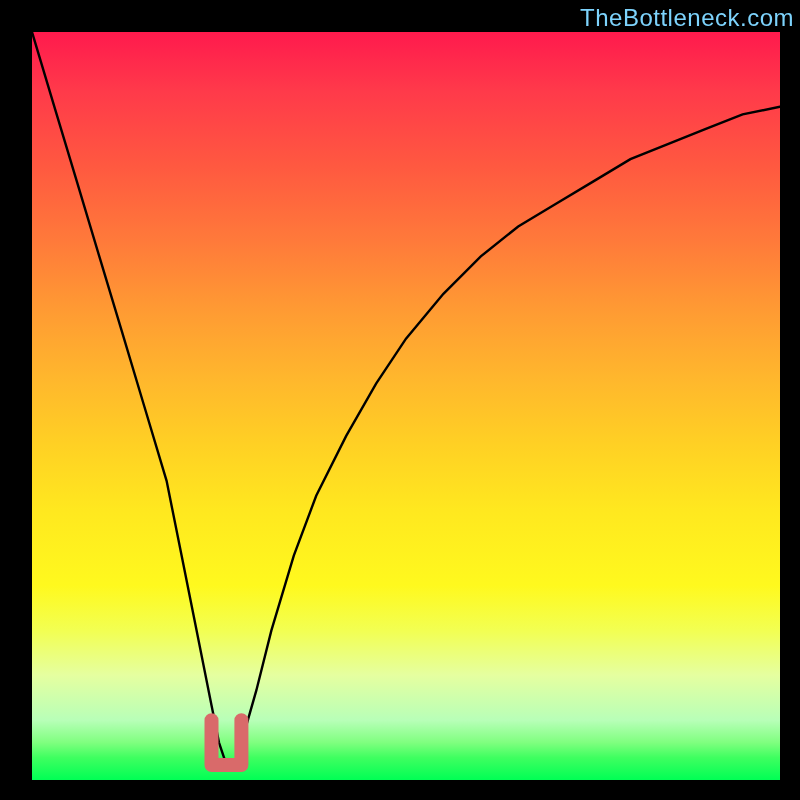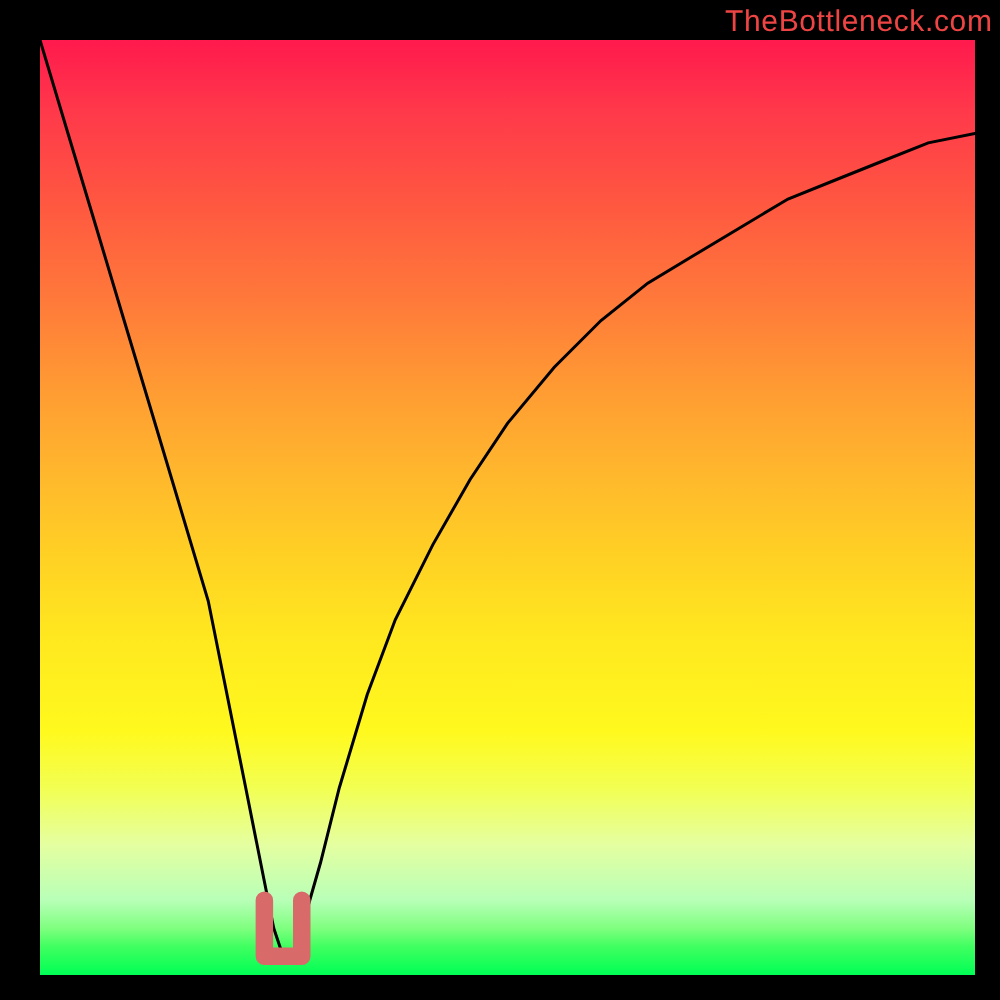--- a/index.html
+++ b/index.html
@@ -32,21 +32,21 @@
       #b8ffb8 92%,
       #7fff7f 95%,
       #3fff60 97%,
       #00ff55 100%
     );
   }
   .watermark {
     position: absolute;
     right: 6px;
     top: 4px;
-    color: #ef4444;
+    color: #7dd3fc;
     font-size: 24px;
     letter-spacing: 0.5px;
     z-index: 5;
   }
   svg.curve {
     position: absolute;
     left: 0;
     top: 0;
     width: 748px;
     height: 748px;

